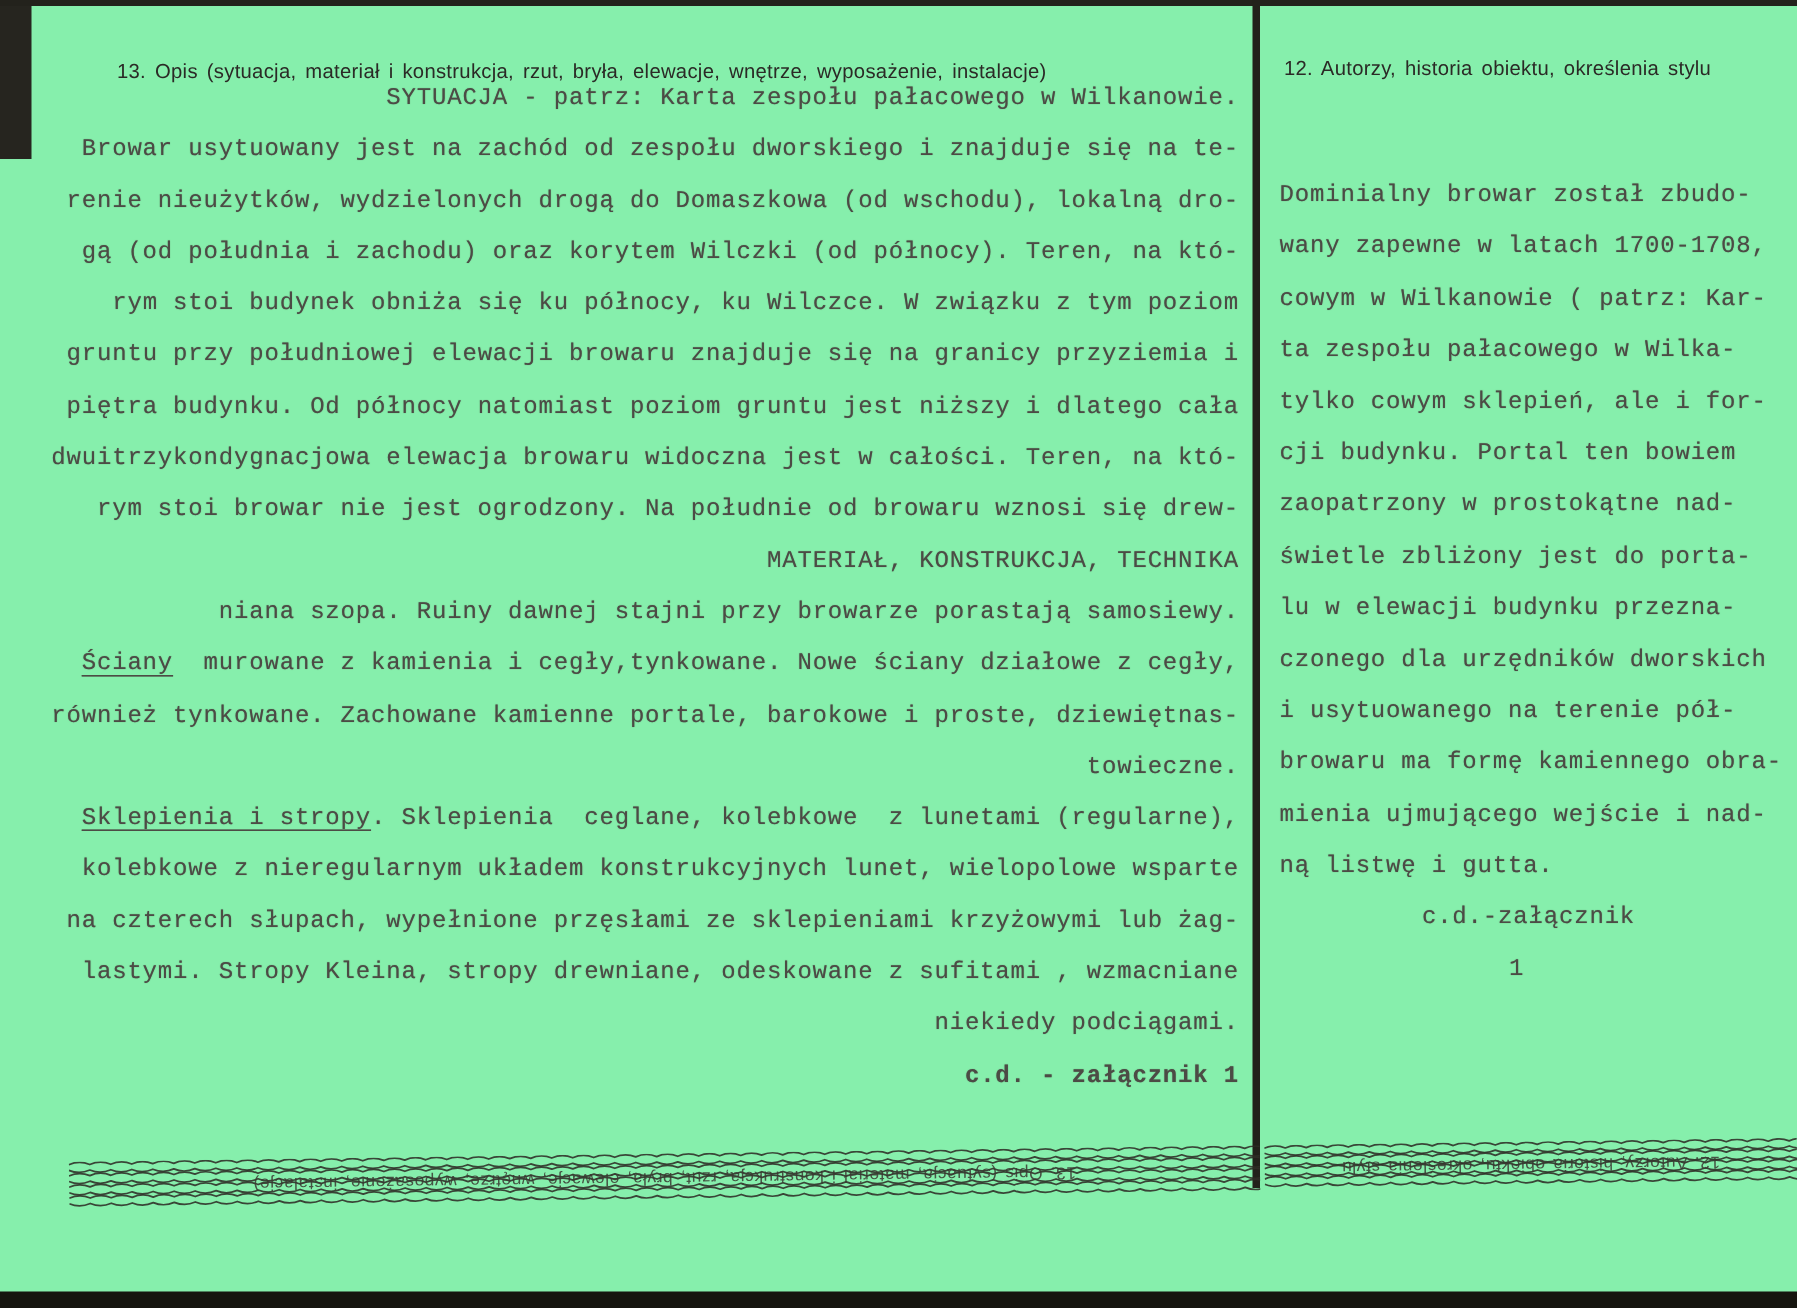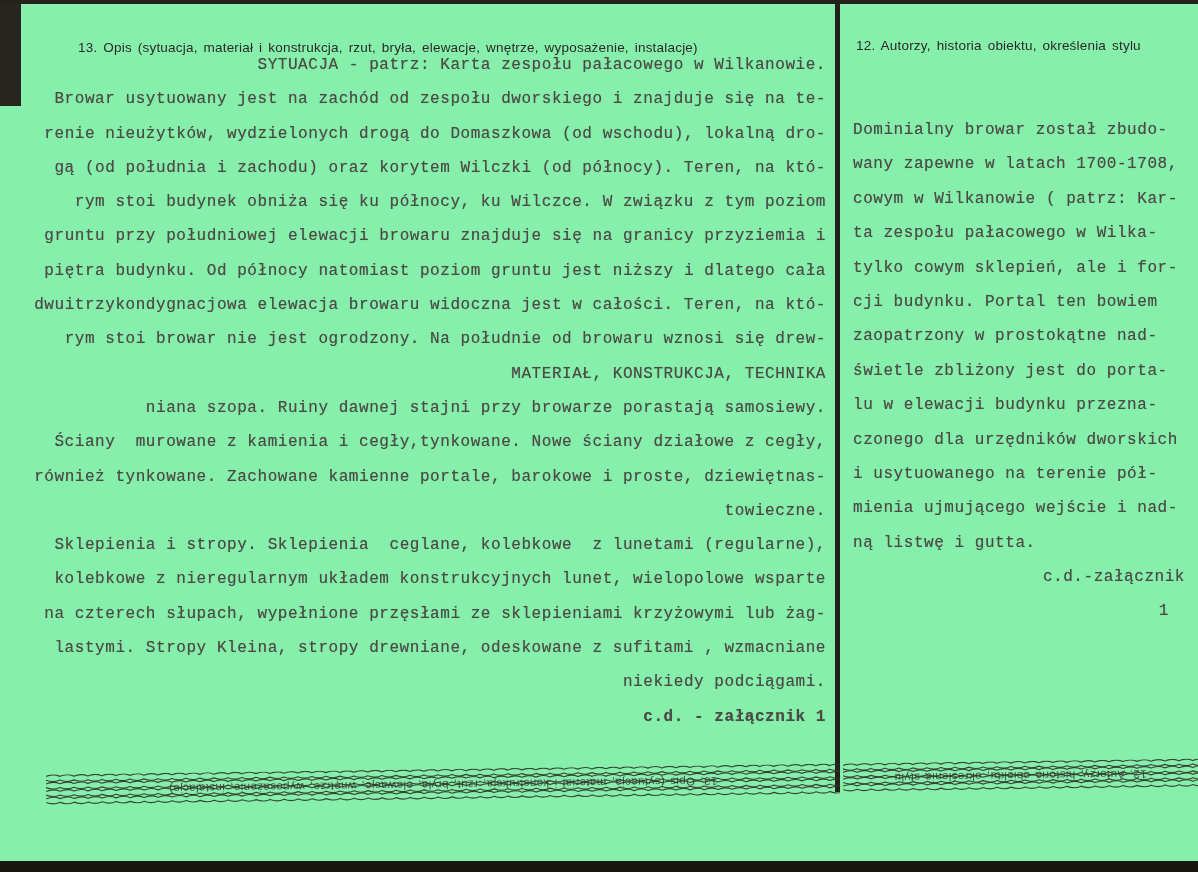--- a/index.html
+++ b/index.html
@@ -27,22 +27,22 @@
     position:absolute;color:#4c4b45;
     font-family:"Liberation Mono","DejaVu Sans Mono",monospace;
     font-size:16px;letter-spacing:0.55px;
     text-shadow:0 0 0.7px rgba(70,68,62,0.55);
   }
   #type-left{left:26px;top:48px;width:800px;text-align:right;}
   #type-left .tline{height:34.3px;line-height:34.3px;}
   #type-right{left:853px;top:66px;width:332px;margin-top:47px;}
   #type-right .tline{height:34.4px;line-height:34.4px;}
   .tline{white-space:pre;}
-  .tline.align-right{text-align:right;}
-  .tline .u{text-underline-offset:4px;text-decoration-thickness:1.2px;}
+  .tline.align-right{text-align:center;}
+  .tline .u{text-decoration:underline;text-underline-offset:4px;text-decoration-thickness:1.2px;}
 
   
   .strike-band{position:absolute;}
   .strike-band svg{position:absolute;left:0;top:0;}
   .flip-text{
     position:absolute;left:0;right:0;top:50%;
     transform:translateY(-50%) rotate(180deg);
     text-align:center;font-size:11.5px;letter-spacing:0.4px;word-spacing:1.5px;
     color:#3a3932;opacity:0.85;white-space:nowrap;overflow:hidden;
   }
@@ -90,20 +90,21 @@
       <div class="tline"><span>wany zapewne w latach 1700-1708,</span></div>
       <div class="tline"><span>cowym w Wilkanowie ( patrz: Kar-</span></div>
       <div class="tline"><span>ta zespołu pałacowego w Wilka-</span></div>
       <div class="tline"><span>tylko cowym sklepień, ale i for-</span></div>
       <div class="tline"><span>cji budynku. Portal ten bowiem</span></div>
       <div class="tline"><span>zaopatrzony w prostokątne nad-</span></div>
       <div class="tline"><span>świetle zbliżony jest do porta-</span></div>
       <div class="tline"><span>lu w elewacji budynku przezna-</span></div>
       <div class="tline"><span>czonego dla urzędników dworskich</span></div>
       <div class="tline"><span>i usytuowanego na terenie pół-</span></div>
+      <div class="tline"><span>browaru ma formę kamiennego obra-</span></div>
       <div class="tline"><span>mienia ujmującego wejście i nad-</span></div>
       <div class="tline"><span>ną listwę i gutta.</span></div>
       <div class="tline align-right" style="padding-right: 0px;"><span>c.d.-załącznik</span></div>
       <div class="tline align-right" style="padding-right: 16px;"><span>1</span></div>
     </div>
 
   <div id="band-left" class="strike-band waves">
       <svg width="794" height="31">
         <path d="M0 2.0 q7 -3 14 0 q7 -3 14 0 q7 -3 14 0 q7 -3 14 0 q7 -3 14 0 q7 -3 14 0 q7 -3 14 0 q7 -3 14 0 q7 -3 14 0 q7 -3 14 0 q7 -3 14 0 q7 -3 14 0 q7 -3 14 0 q7 -3 14 0 q7 -3 14 0 q7 -3 14 0 q7 -3 14 0 q7 -3 14 0 q7 -3 14 0 q7 -3 14 0 q7 -3 14 0 q7 -3 14 0 q7 -3 14 0 q7 -3 14 0 q7 -3 14 0 q7 -3 14 0 q7 -3 14 0 q7 -3 14 0 q7 -3 14 0 q7 -3 14 0 q7 -3 14 0 q7 -3 14 0 q7 -3 14 0 q7 -3 14 0 q7 -3 14 0 q7 -3 14 0 q7 -3 14 0 q7 -3 14 0 q7 -3 14 0 q7 -3 14 0 q7 -3 14 0 q7 -3 14 0 q7 -3 14 0 q7 -3 14 0 q7 -3 14 0 q7 -3 14 0 q7 -3 14 0 q7 -3 14 0 q7 -3 14 0 q7 -3 14 0 q7 -3 14 0 q7 -3 14 0 q7 -3 14 0 q7 -3 14 0 q7 -3 14 0 q7 -3 14 0 q7 -3 14 0" fill="none" stroke="#2f2e27" stroke-width="1.15" opacity="0.88"></path>
         <path d="M0 5.7 q7 3 14 0 q7 3 14 0 q7 3 14 0 q7 3 14 0 q7 3 14 0 q7 3 14 0 q7 3 14 0 q7 3 14 0 q7 3 14 0 q7 3 14 0 q7 3 14 0 q7 3 14 0 q7 3 14 0 q7 3 14 0 q7 3 14 0 q7 3 14 0 q7 3 14 0 q7 3 14 0 q7 3 14 0 q7 3 14 0 q7 3 14 0 q7 3 14 0 q7 3 14 0 q7 3 14 0 q7 3 14 0 q7 3 14 0 q7 3 14 0 q7 3 14 0 q7 3 14 0 q7 3 14 0 q7 3 14 0 q7 3 14 0 q7 3 14 0 q7 3 14 0 q7 3 14 0 q7 3 14 0 q7 3 14 0 q7 3 14 0 q7 3 14 0 q7 3 14 0 q7 3 14 0 q7 3 14 0 q7 3 14 0 q7 3 14 0 q7 3 14 0 q7 3 14 0 q7 3 14 0 q7 3 14 0 q7 3 14 0 q7 3 14 0 q7 3 14 0 q7 3 14 0 q7 3 14 0 q7 3 14 0 q7 3 14 0 q7 3 14 0 q7 3 14 0" fill="none" stroke="#2f2e27" stroke-width="1.15" opacity="0.88"></path>

